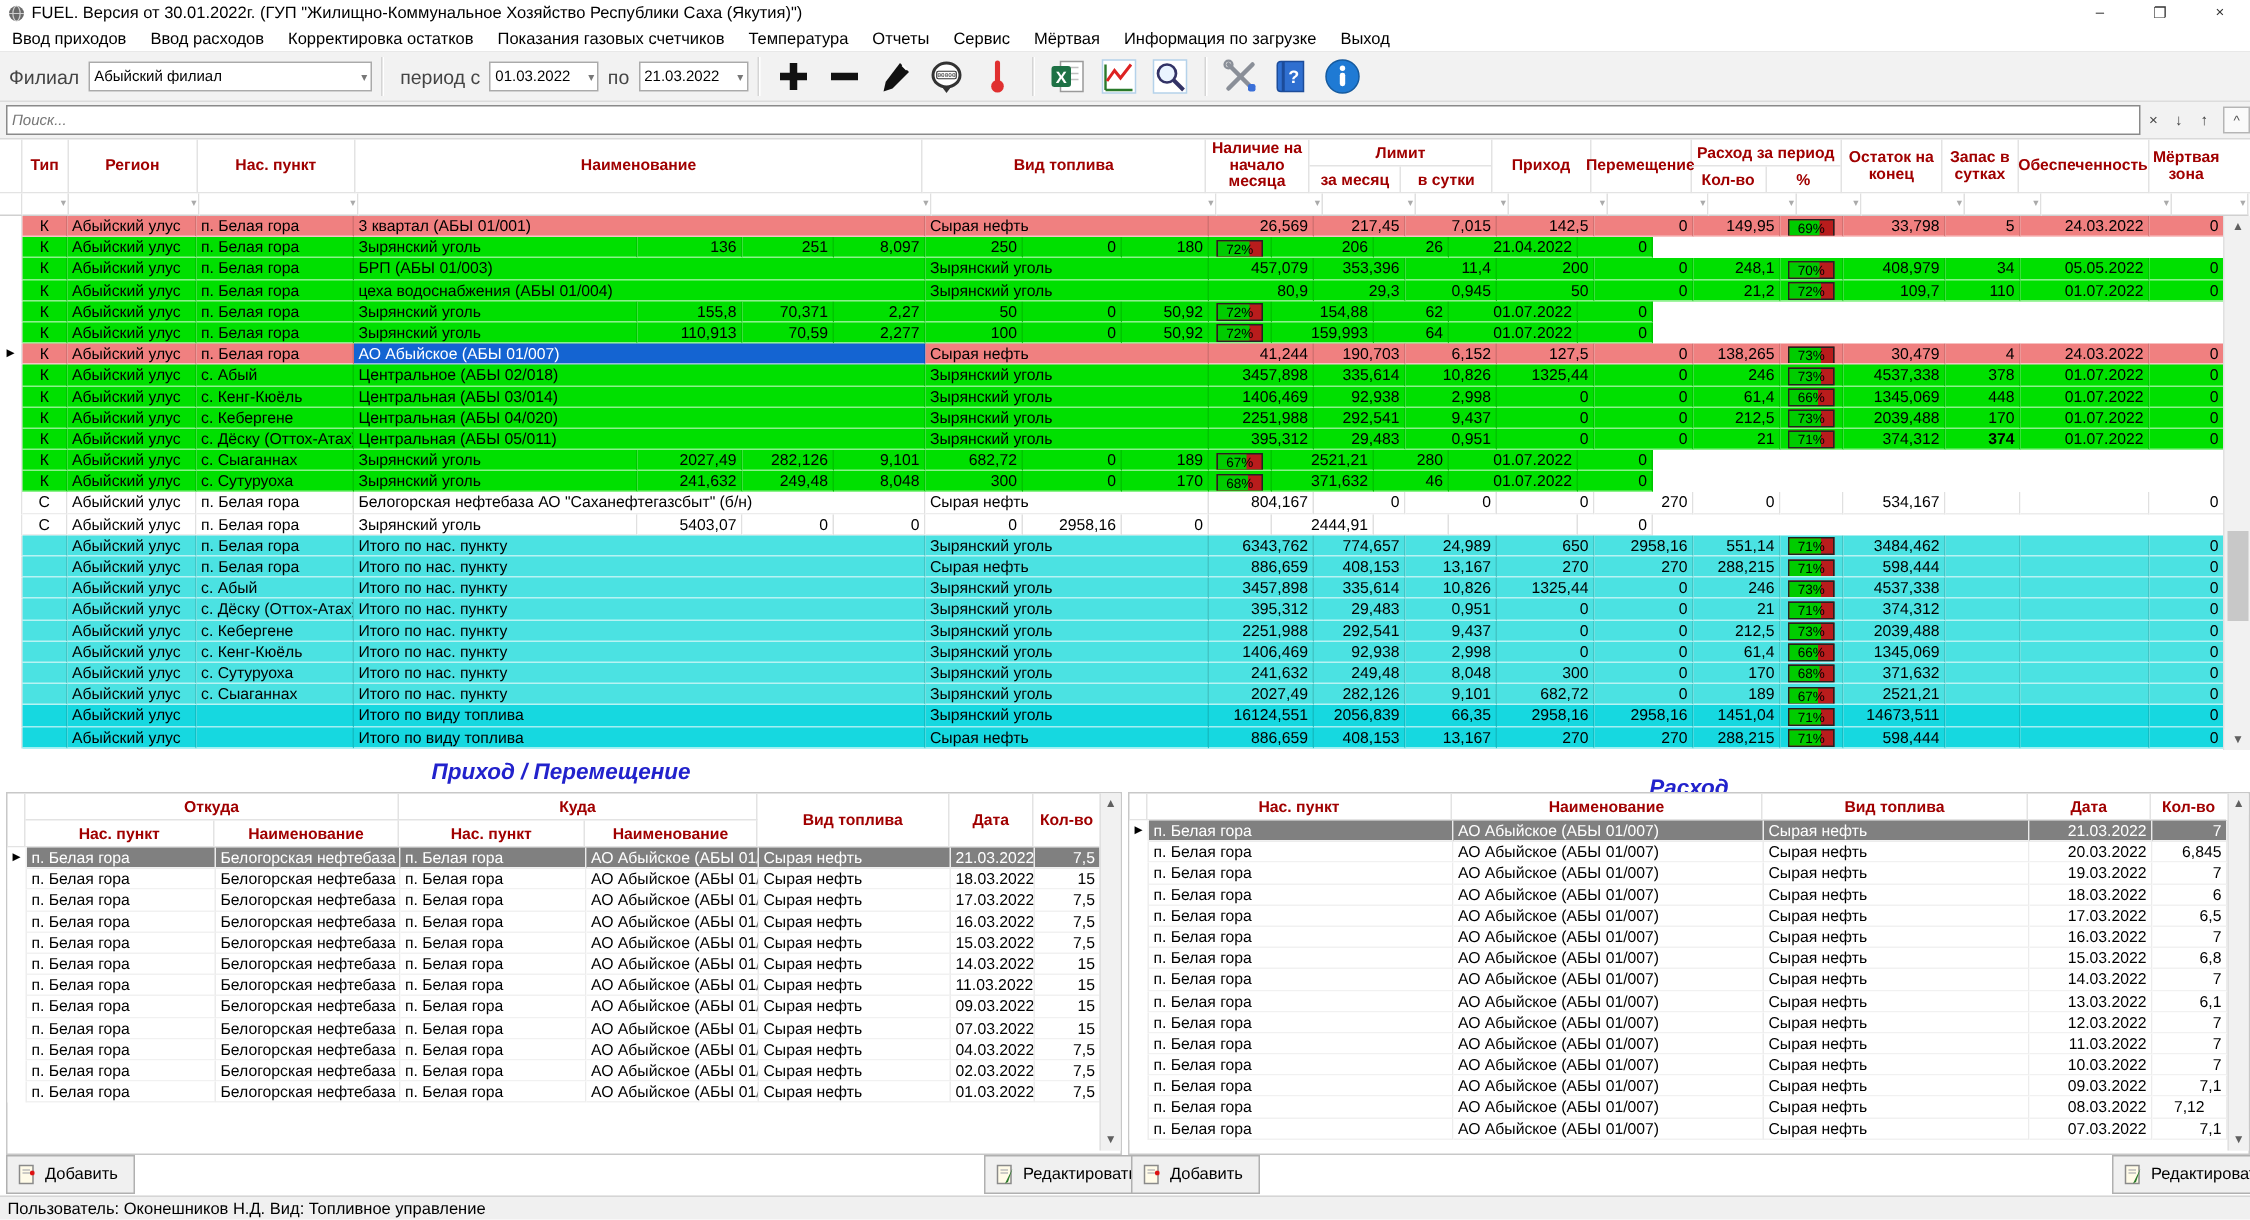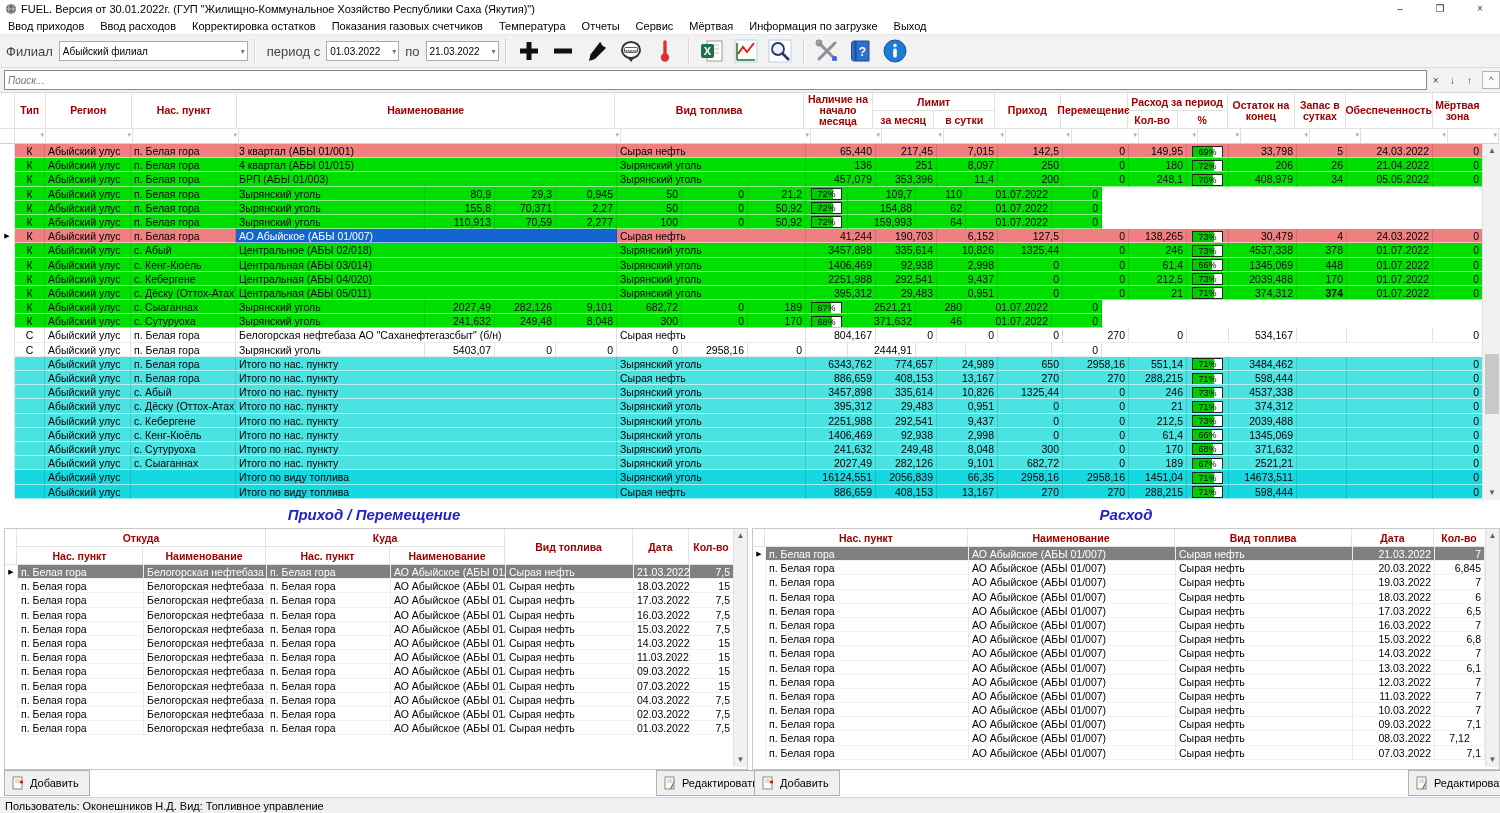--- a/index.html
+++ b/index.html
@@ -42,21 +42,21 @@
   .grow .mk{width:14px;background:#fff;border-right:1px solid #e3e3e3;text-align:center;font-size:7px;color:#000;}
   .gcell{overflow:hidden;white-space:nowrap;padding:0 3px;border-right:1px solid rgba(0,0,0,0.12);box-sizing:border-box;}
   .gcell.r{text-align:right;}
   .gcell.c{text-align:center;}
   .row-red  .gcell{background:var(--row-red);border-bottom:1px solid rgba(255,255,255,0.55);}
   .row-green .gcell{background:var(--row-green);border-bottom:1px solid rgba(255,255,255,0.55);}
   .row-white .gcell{background:#fff;border-bottom:1px solid #ececec;}
   .row-cyan .gcell{background:var(--row-cyan);border-bottom:1px solid rgba(255,255,255,0.6);}
   .row-cyan2 .gcell{background:var(--row-cyan-total);border-bottom:1px solid rgba(255,255,255,0.6);}
   .selname{background:var(--selected-blue) !important;color:#fff;}
-  .pbar{margin:1.5px 2px;height:10px;border:1px solid #222;background:#ffffff;position:relative;flex:1;}
+  .pbar{margin:1.5px 2px;height:10px;border:1px solid #222;background:#b91c1c;position:relative;flex:1;}
   .pbar .fill{position:absolute;left:0;top:0;bottom:0;background:var(--pct-fill);}
   .pbar span{position:absolute;left:0;right:0;text-align:center;font-size:9px;line-height:10px;color:#000;}
   .sbar{position:absolute;background:#f1f1f1;border-left:1px solid #e0e0e0;}
   .sbar .ar{position:absolute;left:0;right:0;text-align:center;color:#606060;font-size:8px;height:14px;line-height:14px;background:#f1f1f1;}
   .sbar .thumb{position:absolute;left:2px;right:2px;background:#c8c8c8;}
   
   .panel-title{font-size:15px;font-weight:bold;font-style:italic;color:var(--panel-title);text-align:center;}
   .btable{position:absolute;border:1px solid #c8c8c8;background:#fff;}
   .bh{display:flex;}
   .bhcell{border-right:1px solid #e3e3e3;border-bottom:1px solid #e3e3e3;display:flex;align-items:center;justify-content:center;font-weight:bold;font-size:10.5px;color:var(--header-text);box-sizing:border-box;}
@@ -296,21 +296,21 @@
       </div>
     </div>
   <div id="gridbody">
       <div class="grow row-red">
         <div class="mk"></div>
         <div class="gcell c" style="width: 30px;">К</div>
         <div class="gcell " style="width: 86px;">Абыйский улус</div>
         <div class="gcell " style="width: 105px;">п. Белая гора</div>
         <div class="gcell " style="width: 381px;">3 квартал (АБЫ 01/001)</div>
         <div class="gcell " style="width: 189px;">Сырая нефть</div>
-        <div class="gcell r" style="width: 70px;">65,440</div>
+        <div class="gcell r" style="width: 70px;">26,569</div>
         <div class="gcell r" style="width: 61px;">217,45</div>
         <div class="gcell r" style="width: 61px;">7,015</div>
         <div class="gcell r" style="width: 65px;">142,5</div>
         <div class="gcell r" style="width: 66px;">0</div>
         <div class="gcell r" style="width: 58px;">149,95</div>
         <div class="gcell" style="width: 42px; display: flex;">
           <div class="pbar">
             <div class="fill" style="width: 69%;"></div>
             <span>69%</span>
           </div>
@@ -318,21 +318,20 @@
         <div class="gcell r" style="width: 68px;">33,798</div>
         <div class="gcell r" style="width: 50px;">5</div>
         <div class="gcell r" style="width: 86px;">24.03.2022</div>
         <div class="gcell r" style="width: 50px;">0</div>
       </div>
       <div class="grow row-green">
         <div class="mk"></div>
         <div class="gcell c" style="width: 30px;">К</div>
         <div class="gcell " style="width: 86px;">Абыйский улус</div>
         <div class="gcell " style="width: 105px;">п. Белая гора</div>
-        <div class="gcell " style="width: 381px;">4 квартал (АБЫ 01/015)</div>
         <div class="gcell " style="width: 189px;">Зырянский уголь</div>
         <div class="gcell r" style="width: 70px;">136</div>
         <div class="gcell r" style="width: 61px;">251</div>
         <div class="gcell r" style="width: 61px;">8,097</div>
         <div class="gcell r" style="width: 65px;">250</div>
         <div class="gcell r" style="width: 66px;">0</div>
         <div class="gcell r" style="width: 58px;">180</div>
         <div class="gcell" style="width: 42px; display: flex;">
           <div class="pbar">
             <div class="fill" style="width: 72%;"></div>
@@ -366,20 +365,21 @@
         <div class="gcell r" style="width: 68px;">408,979</div>
         <div class="gcell r" style="width: 50px;">34</div>
         <div class="gcell r" style="width: 86px;">05.05.2022</div>
         <div class="gcell r" style="width: 50px;">0</div>
       </div>
       <div class="grow row-green">
         <div class="mk"></div>
         <div class="gcell c" style="width: 30px;">К</div>
         <div class="gcell " style="width: 86px;">Абыйский улус</div>
         <div class="gcell " style="width: 105px;">п. Белая гора</div>
+        <div class="gcell " style="width: 381px;">цеха водоснабжения (АБЫ 01/004)</div>
         <div class="gcell " style="width: 189px;">Зырянский уголь</div>
         <div class="gcell r" style="width: 70px;">80,9</div>
         <div class="gcell r" style="width: 61px;">29,3</div>
         <div class="gcell r" style="width: 61px;">0,945</div>
         <div class="gcell r" style="width: 65px;">50</div>
         <div class="gcell r" style="width: 66px;">0</div>
         <div class="gcell r" style="width: 58px;">21,2</div>
         <div class="gcell" style="width: 42px; display: flex;">
           <div class="pbar">
             <div class="fill" style="width: 72%;"></div>
@@ -882,21 +882,21 @@
       </div>
     </div>
   <div class="sbar" style="left:1482px;top:51px;width:18px;height:356px;">
     <div class="ar" style="top:0;">▲</div>
     <div class="ar" style="bottom:0;">▼</div>
     <div class="thumb" style="top:210px;height:60px;"></div>
   </div>
 </div>
 
 <div class="abs panel-title" style="left:0;top:506px;width:748px;">Приход / Перемещение</div>
-<div class="abs panel-title" style="left:752px;top:506px;width:748px;">Расход</div>
+<div class="abs panel-title" style="left:752px;top:517px;width:748px;">Расход</div>
 
 <div class="btable" style="left:4px;top:528px;width:742px;height:240px;">
   <div class="bh" style="height:18px;">
     <div class="bhcell" style="width:12px;height:36px;"></div>
     <div class="bhcell" style="width:249px;">Откуда</div>
     <div class="bhcell" style="width:239px;">Куда</div>
     <div class="bhcell" style="width:128px;height:36px;">Вид топлива</div>
     <div class="bhcell" style="width:56px;height:36px;">Дата</div>
     <div class="bhcell" style="width:44px;height:36px;border-right:none;">Кол-во</div>
   </div>

